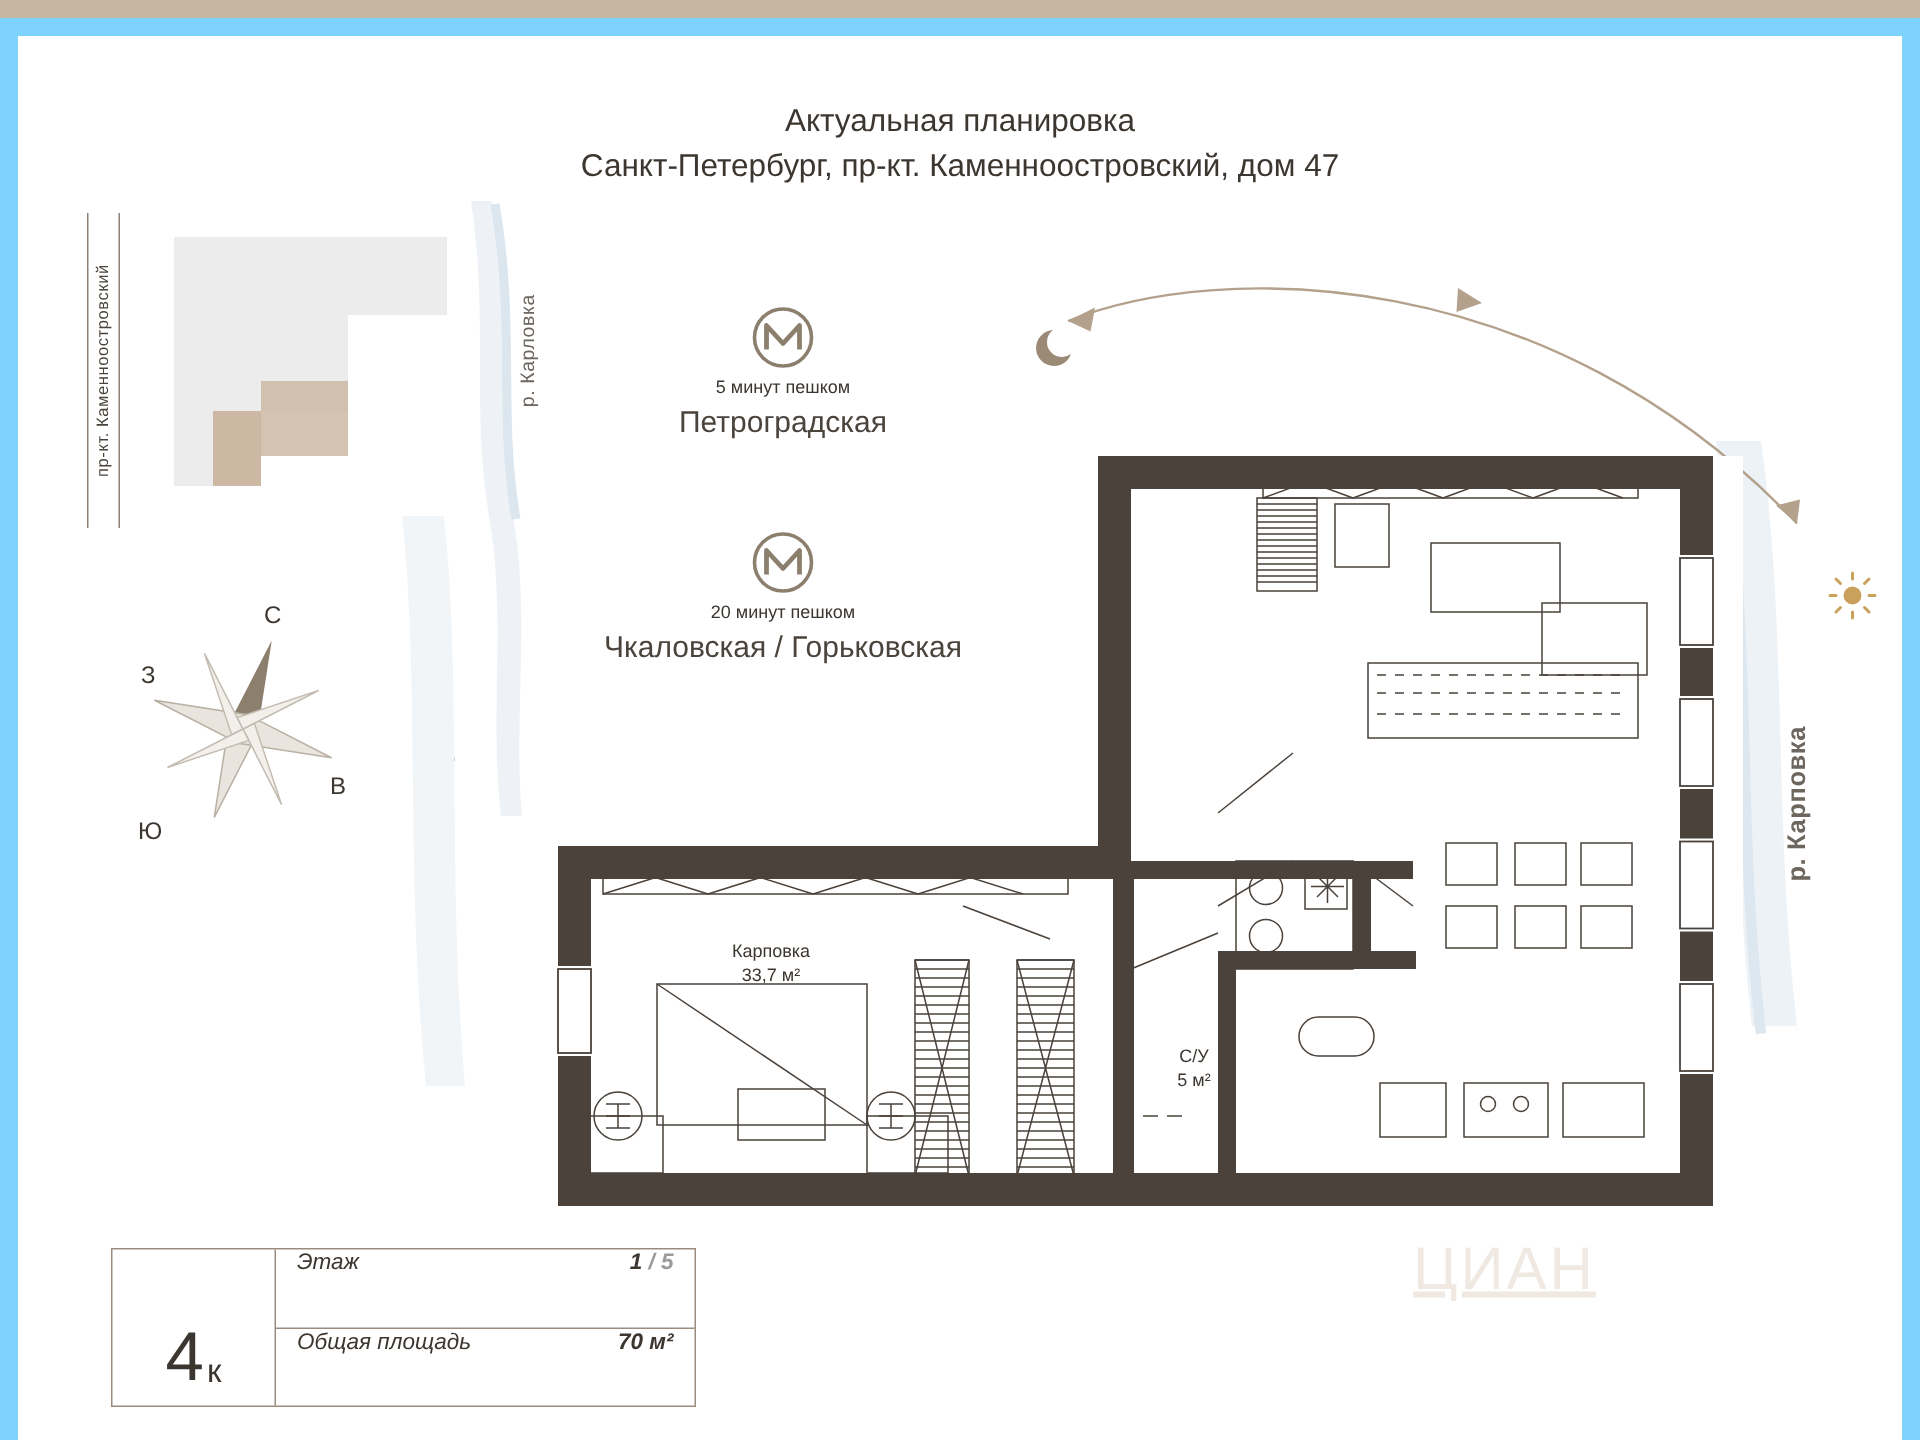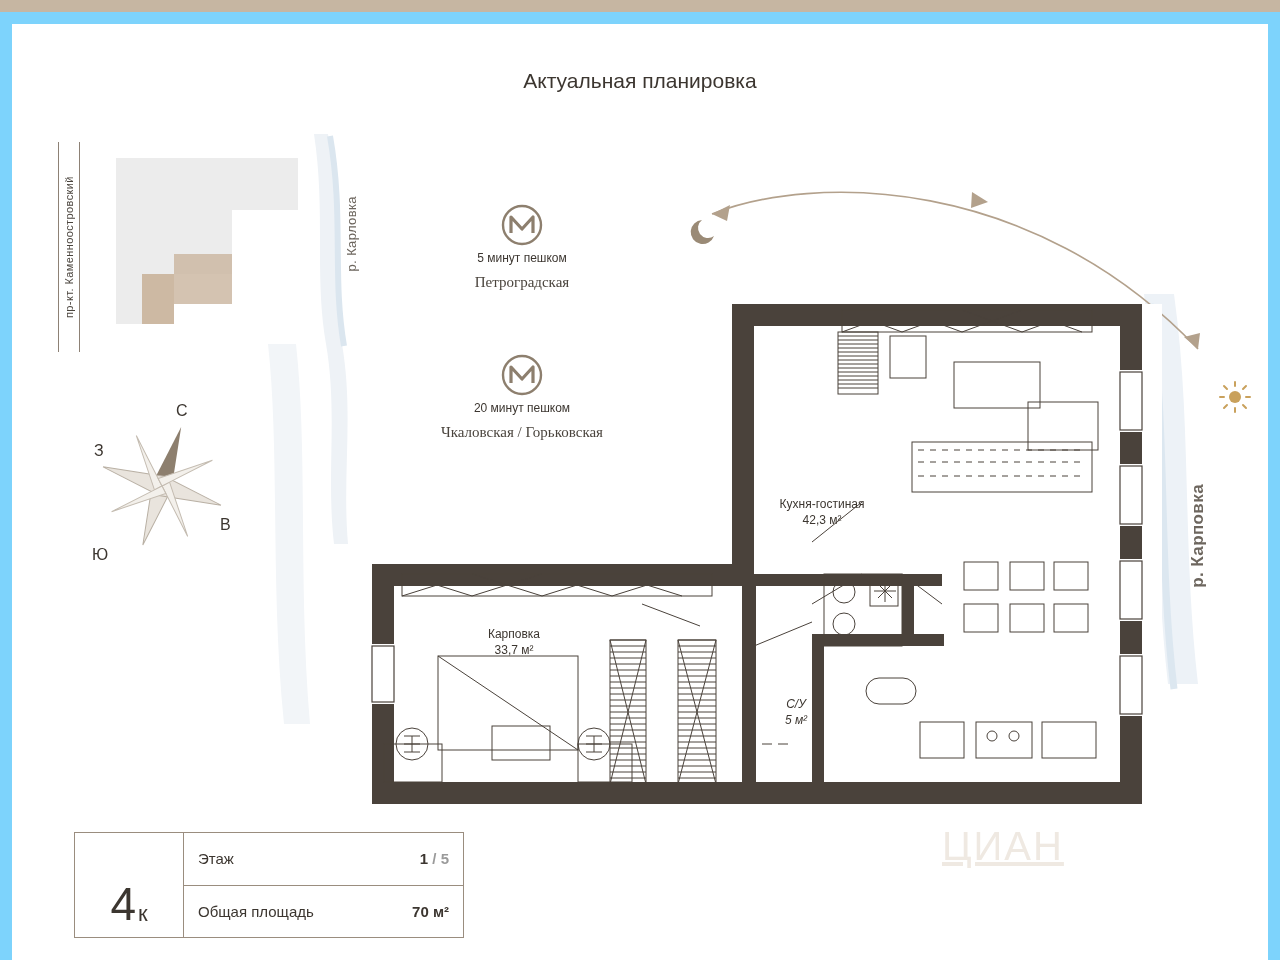--- a/index.html
+++ b/index.html
@@ -54,21 +54,21 @@
     left:1176px;top:460px;color:#6d665e;font-size:17px;font-weight:700;
   }
   
   .minimap{position:absolute;left:100px;top:130px;width:200px;height:180px;}
   
   .compass{position:absolute;left:60px;top:370px;width:180px;height:180px;}
   .compass-l{position:absolute;color:#3c3630;font-size:16px;}
   
   .poi{position:absolute;text-align:center;color:#3c3630;}
   .poi .t1{font-size:12px;line-height:24px;}
-  .poi .t2{font-size:15px;line-height:24px;color:#4a443d;font-family:Liberation Serif, serif;}
+  .poi .t2{font-size:20px;line-height:24px;color:#4a443d;}
   #poi-metro-5{left:350px;top:180px;width:320px;}
   #poi-metro-20{left:350px;top:330px;width:320px;}
   #poi-garden{left:20px;top:600px;width:260px;}
   .metro-ico{display:block;height:42px;}
   .garden-ico{display:block;height:34px;}
   
   .plan{position:absolute;left:330px;top:250px;width:840px;height:560px;}
   .room-label{
     position:absolute;text-align:center;color:#3c3630;font-size:12px;line-height:16px;
   }
@@ -79,42 +79,43 @@
     border:1.5px solid #9a8d7f;display:flex;
   }
   .flats{
     width:108px;display:flex;align-items:flex-end;justify-content:center;
     padding-bottom:10px;border-right:1.5px solid #9a8d7f;
   }
   .flats .num{font-size:46px;color:#3c3630;line-height:46px;}
   .flats .suf{font-size:22px;color:#3c3630;line-height:26px;margin-left:2px;}
   .rows{flex:1;display:flex;flex-direction:column;}
   .row{
-    flex:1;display:flex;align-items:center;padding:0 14px;
-    color:#3c3630;font-size:15px;
+    flex:1;display:flex;align-items:flex-start;padding:0 14px;
+    color:#3c3630;font-size:15px;font-style:italic;
   }
   .row.top{border-bottom:1.5px solid #9a8d7f;}
   .row .k{flex:1;}
   .row .v{font-weight:700;font-size:15px;}
   .row .v .muted{color:#9a9a9a;font-weight:700;}
   
   .watermark{
     position:absolute;left:930px;top:800px;color:#efe9e2;font-size:40px;
     letter-spacing:2px;user-select:none;text-decoration:underline;
   }
   .sun{position:absolute;left:1206px;top:356px;}
 </style>
 </head>
 <body>
 
 <div id="page">
   <div class="sheet">
 
     <div class="title">
       <span>Актуальная планировка</span>
+      <span class="l2">Санкт-Петербург, пр-кт. Каменноостровский, дом 47</span>
     </div>
 
 
     <div class="vlabel" id="street-small">пр-кт. Каменноостровский</div>
     <div class="vlabel" id="street-big">пр-кт. Каменоостровский</div>
     <div class="vlabel" id="river-karpovka-left">р. Карловка</div>
     <div class="vlabel" id="river-karpovka-right">р. Карповка</div>
 
     <svg style="position:absolute;left:0;top:0;" width="1256" height="936">
 
@@ -298,29 +299,25 @@
         <g stroke="#4a423b" stroke-width="1" fill="none">
           <path d="M300 330 L358 352"></path>
           <path d="M412 372 L470 348"></path>
           <path d="M470 268 L520 228"></path>
           <path d="M470 330 L520 300"></path>
           <path d="M560 300 L600 330"></path>
         </g>
       </svg>
 
       
-      <div class="room-label" style="left:400px;top:222px;width:160px;">
-        <span>Кухня-гостиная</span>
-        <span class="area">42,3 м²</span>
-      </div>
       <div class="room-label" style="left:92px;top:352px;width:160px;">
         <span>Карповка</span>
         <span class="area">33,7 м²</span>
       </div>
-      <div class="room-label" style="left:406px;top:422px;width:96px;font-style:italic;">
+      <div class="room-label" style="left:406px;top:422px;width:96px;">
         <span>С/У</span>
         <span class="area">5 м²</span>
       </div>
     </div>
 
     <div class="watermark">ЦИАН</div>
 
     <div class="infobox">
       <div class="flats">
         <span class="num">4</span>

